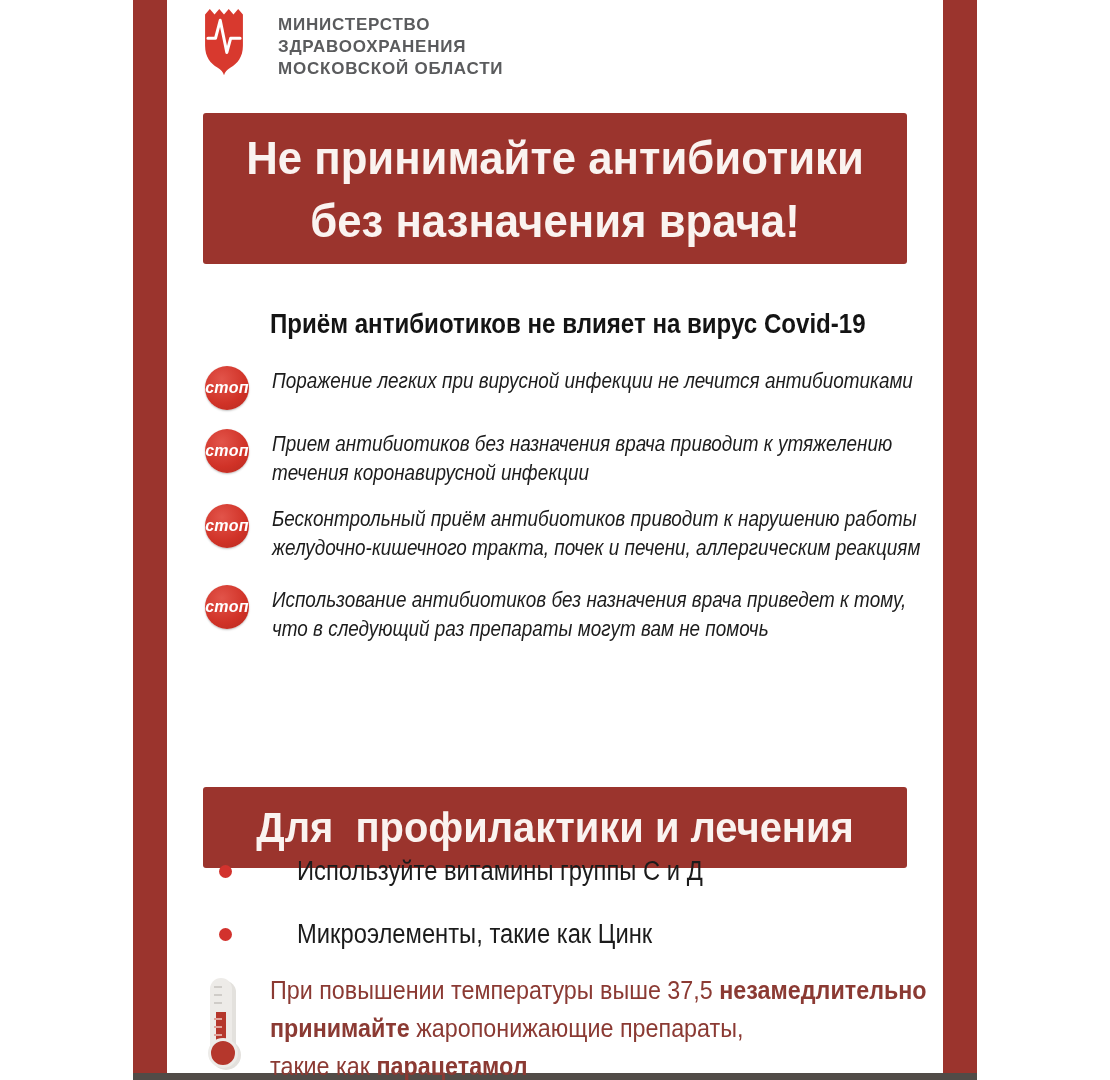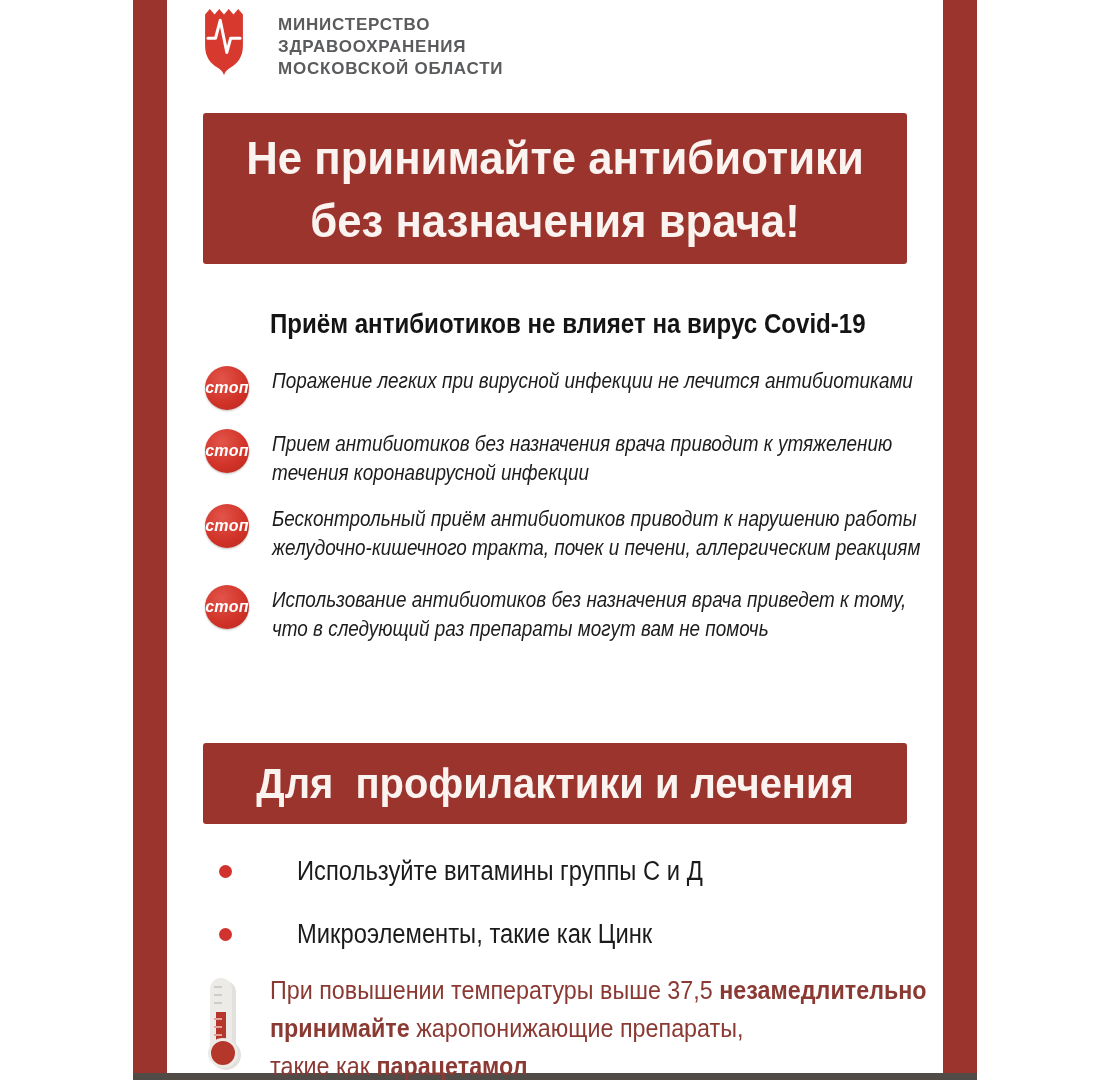--- a/index.html
+++ b/index.html
@@ -19,21 +19,21 @@
   .ministry { position:absolute; left:278px; top:14px; color:#5a5b5d; font-weight:bold;
               font-size:17px; line-height:22px; letter-spacing:0.8px; }
 
   
   .banner { position:absolute; left:203px; width:704px; background:#9b342d; color:#faf3f0;
             text-align:center; border-radius:3px; }
   .banner-main { top:113px; height:151px; }
   .banner-main .bline { font-weight:bold; font-size:47px; line-height:63px;
                         transform:scaleX(0.93); transform-origin:50% 50%; white-space:pre; }
   .banner-main .bwrap { padding-top:13px; }
-  .banner-prevention { top:743px; height:81px; }
+  .banner-prevention { top:787px; height:81px; }
   .banner-prevention .bline { font-weight:bold; font-size:42px; line-height:81px;
                               transform:scaleX(0.95); transform-origin:50% 50%; white-space:pre; }
 
   
   .subtitle { position:absolute; left:270px; top:308px; font-weight:bold; color:#141414;
               font-size:28px; transform:scaleX(0.86); transform-origin:0 0; white-space:pre; }
 
   
   .stop-row { position:absolute; left:205px; display:flex; align-items:flex-start;font-style:italic; }
   .stop-badge { width:44px; height:44px; border-radius:50%; flex:0 0 44px;

